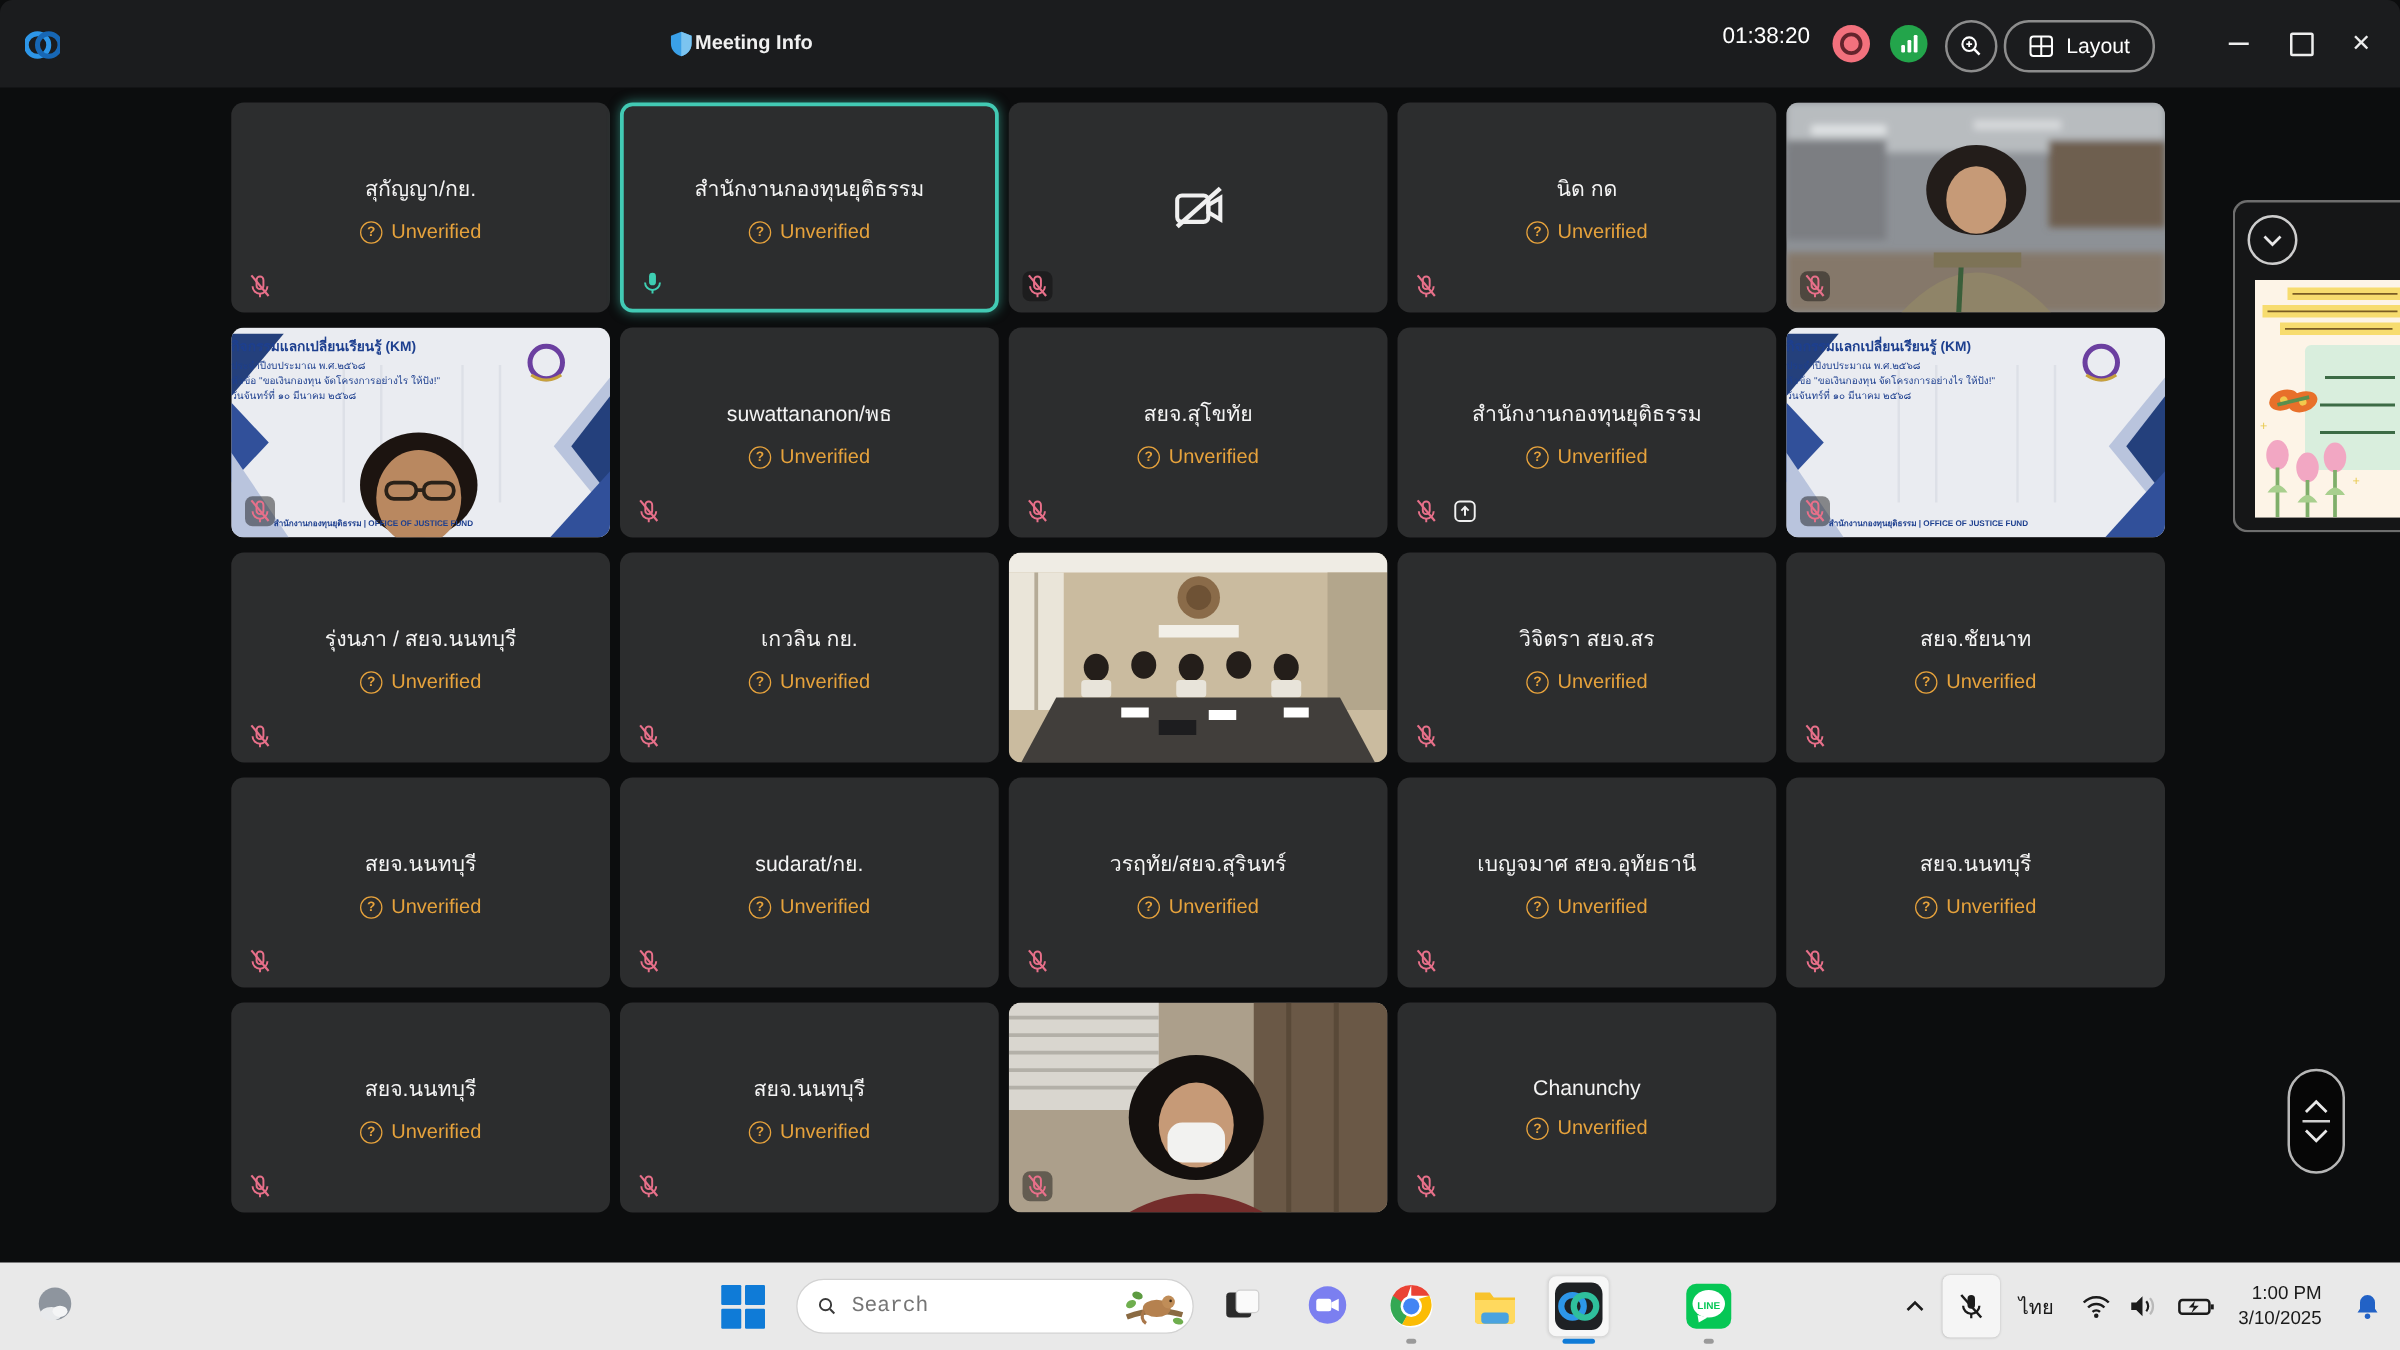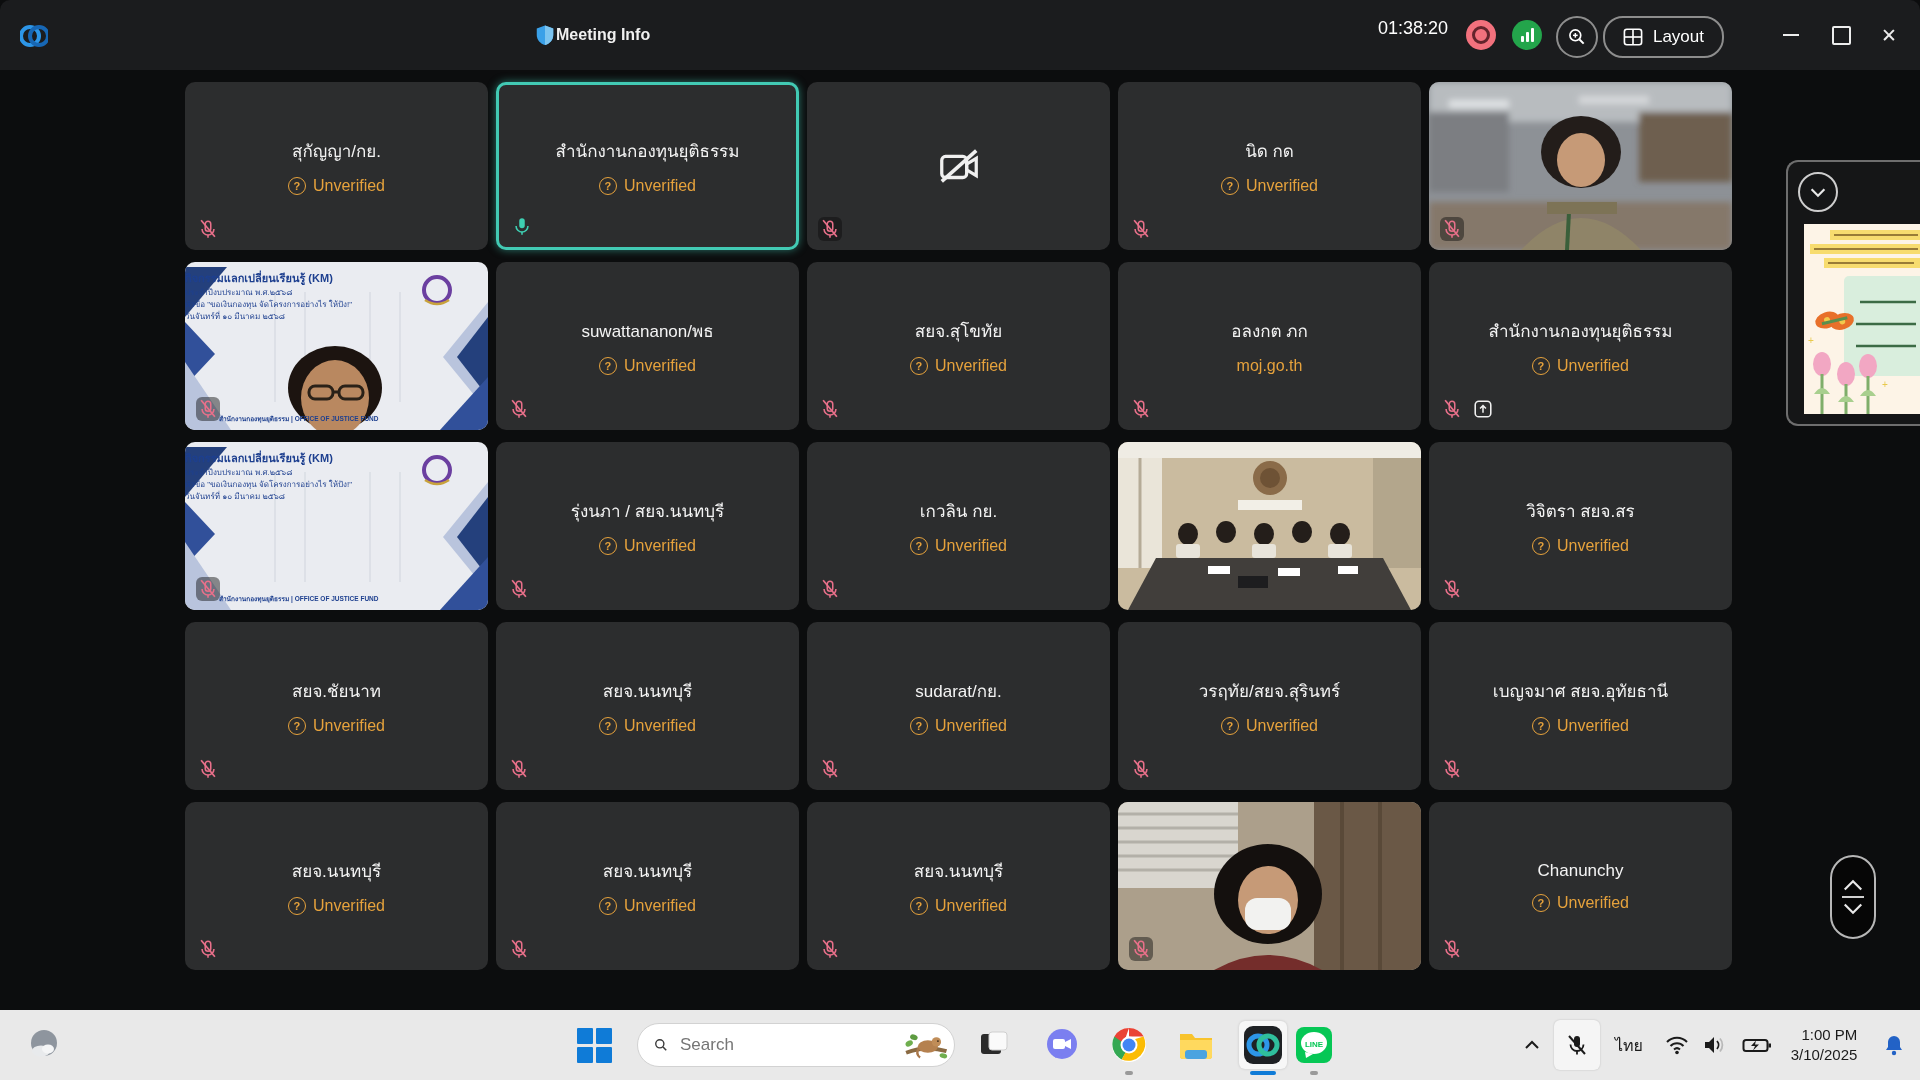--- a/index.html
+++ b/index.html
@@ -61,21 +61,21 @@
     justify-content:center;gap:4px;box-sizing:border-box;}
   .scrollpill .div{width:22px;border-top:2px solid #cfcfcf;}
   
   .taskbar{position:absolute;left:0;bottom:0;width:1920px;height:70px;background:#e9e9e9;
     display:block;color:#1b1b1b;}
   .weather{position:absolute;left:26px;top:17px;width:36px;height:36px;}
   .start{position:absolute;left:576px;top:17px;width:36px;height:36px;display:grid;
     grid-template-columns:16px 16px;grid-template-rows:16px 16px;gap:3px;align-content:center;justify-content:center;}
   .start i{background:#0f7bd7;border-radius:1px;}
   .searchbox{position:absolute;left:637px;top:13px;width:318px;height:44px;background:#fff;
-    border:1px solid #d2d2d2;border-radius:22px;display:flex;align-items:center;padding:0 6px 0 16px;box-sizing:border-box;}
+    border:1px solid #d2d2d2;border-radius:22px;display:flex;align-items:center;padding:0 6px 0 16px;box-sizing:border-box;font-family:Liberation Mono, monospace;}
   .searchbox input{border:none;outline:none;background:transparent;font-size:17px;color:#555;
     font-family:inherit;flex:1;margin-left:10px;}
   .tb-slot{position:absolute;top:11px;width:48px;height:48px;display:flex;align-items:center;
     justify-content:center;border-radius:6px;}
   .tb-slot.activeapp{background:#f7f7f7;box-shadow:0 0 3px rgba(0,0,0,.15);}
   .rundot{position:absolute;bottom:-6px;left:50%;transform:translateX(-50%);width:8px;height:4px;
     background:#9a9a9a;border-radius:2px;}
   .rundot.blue{width:26px;background:#0f7bd7;}
   .tray{position:absolute;right:0;top:0;height:70px;display:flex;align-items:center;}
   .trayitem{display:flex;align-items:center;justify-content:center;}
@@ -296,31 +296,20 @@
         <span class="qicon">?</span>
         <span>Unverified</span>
       </div>
       <span class="micchip">
           <svg width="22" height="22">
             <use href="#i-mic-off"></use>
           </svg>
         </span>
     </div>
 
-    <div class="tile">
-      <div class="pname">อลงกต ภก</div>
-      <div class="pbadge">
-        <span>moj.go.th</span>
-      </div>
-      <span class="micchip">
-          <svg width="22" height="22">
-            <use href="#i-mic-off"></use>
-          </svg>
-        </span>
-    </div>
 
     <div class="tile">
       <div class="pname">สำนักงานกองทุนยุติธรรม</div>
       <div class="pbadge">
         <span class="qicon">?</span>
         <span>Unverified</span>
       </div>
       <span class="micchip">
           <svg width="22" height="22">
             <use href="#i-mic-off"></use>
@@ -704,21 +693,21 @@
 
     <div class="tb-slot activeapp" style="left:1239px">
       <svg width="40" height="40" viewBox="0 0 40 40">
         <rect x="1" y="1" width="38" height="38" rx="9" fill="#1e2124"></rect>
         <circle cx="15" cy="20" r="9" fill="none" stroke="#2d96e8" stroke-width="5"></circle>
         <circle cx="25" cy="20" r="9" fill="none" stroke="#2fbf9c" stroke-width="5"></circle>
       </svg>
       <span class="rundot blue"></span>
     </div>
 
-    <div class="tb-slot" style="left:1290px">
+    <div class="tb-slot" style="left:1343px">
       <svg width="38" height="38" viewBox="0 0 38 38">
         <rect x="1" y="1" width="36" height="36" rx="8" fill="#06c755"></rect>
         <ellipse cx="19" cy="17" rx="13" ry="11" fill="#fff"></ellipse>
         <path d="M10 26 l1 6 l7 -4 z" fill="#fff"></path>
         <text x="19" y="21" text-anchor="middle" font-size="8" font-weight="bold" fill="#06c755">LINE</text>
       </svg>
       <span class="rundot"></span>
     </div>
 
     <div class="tray">

